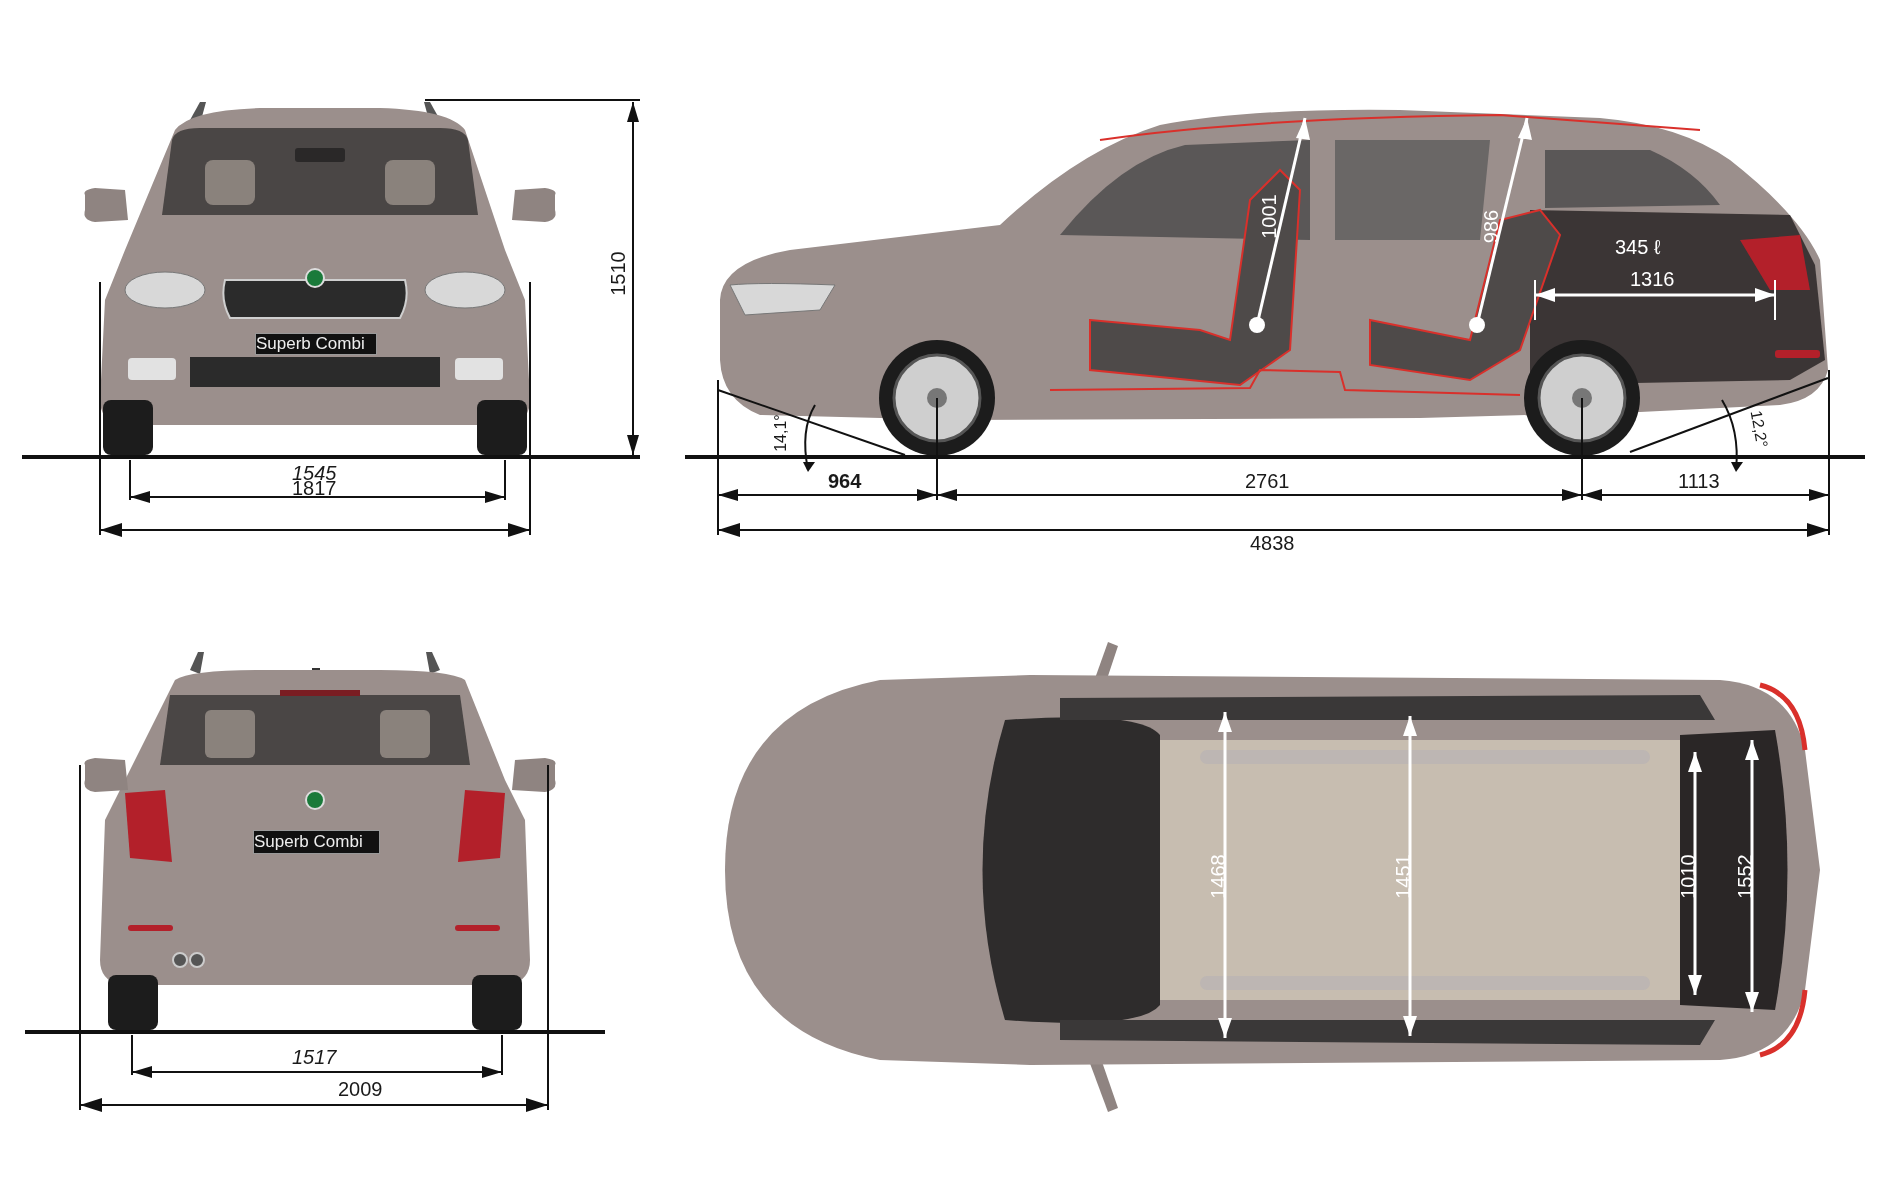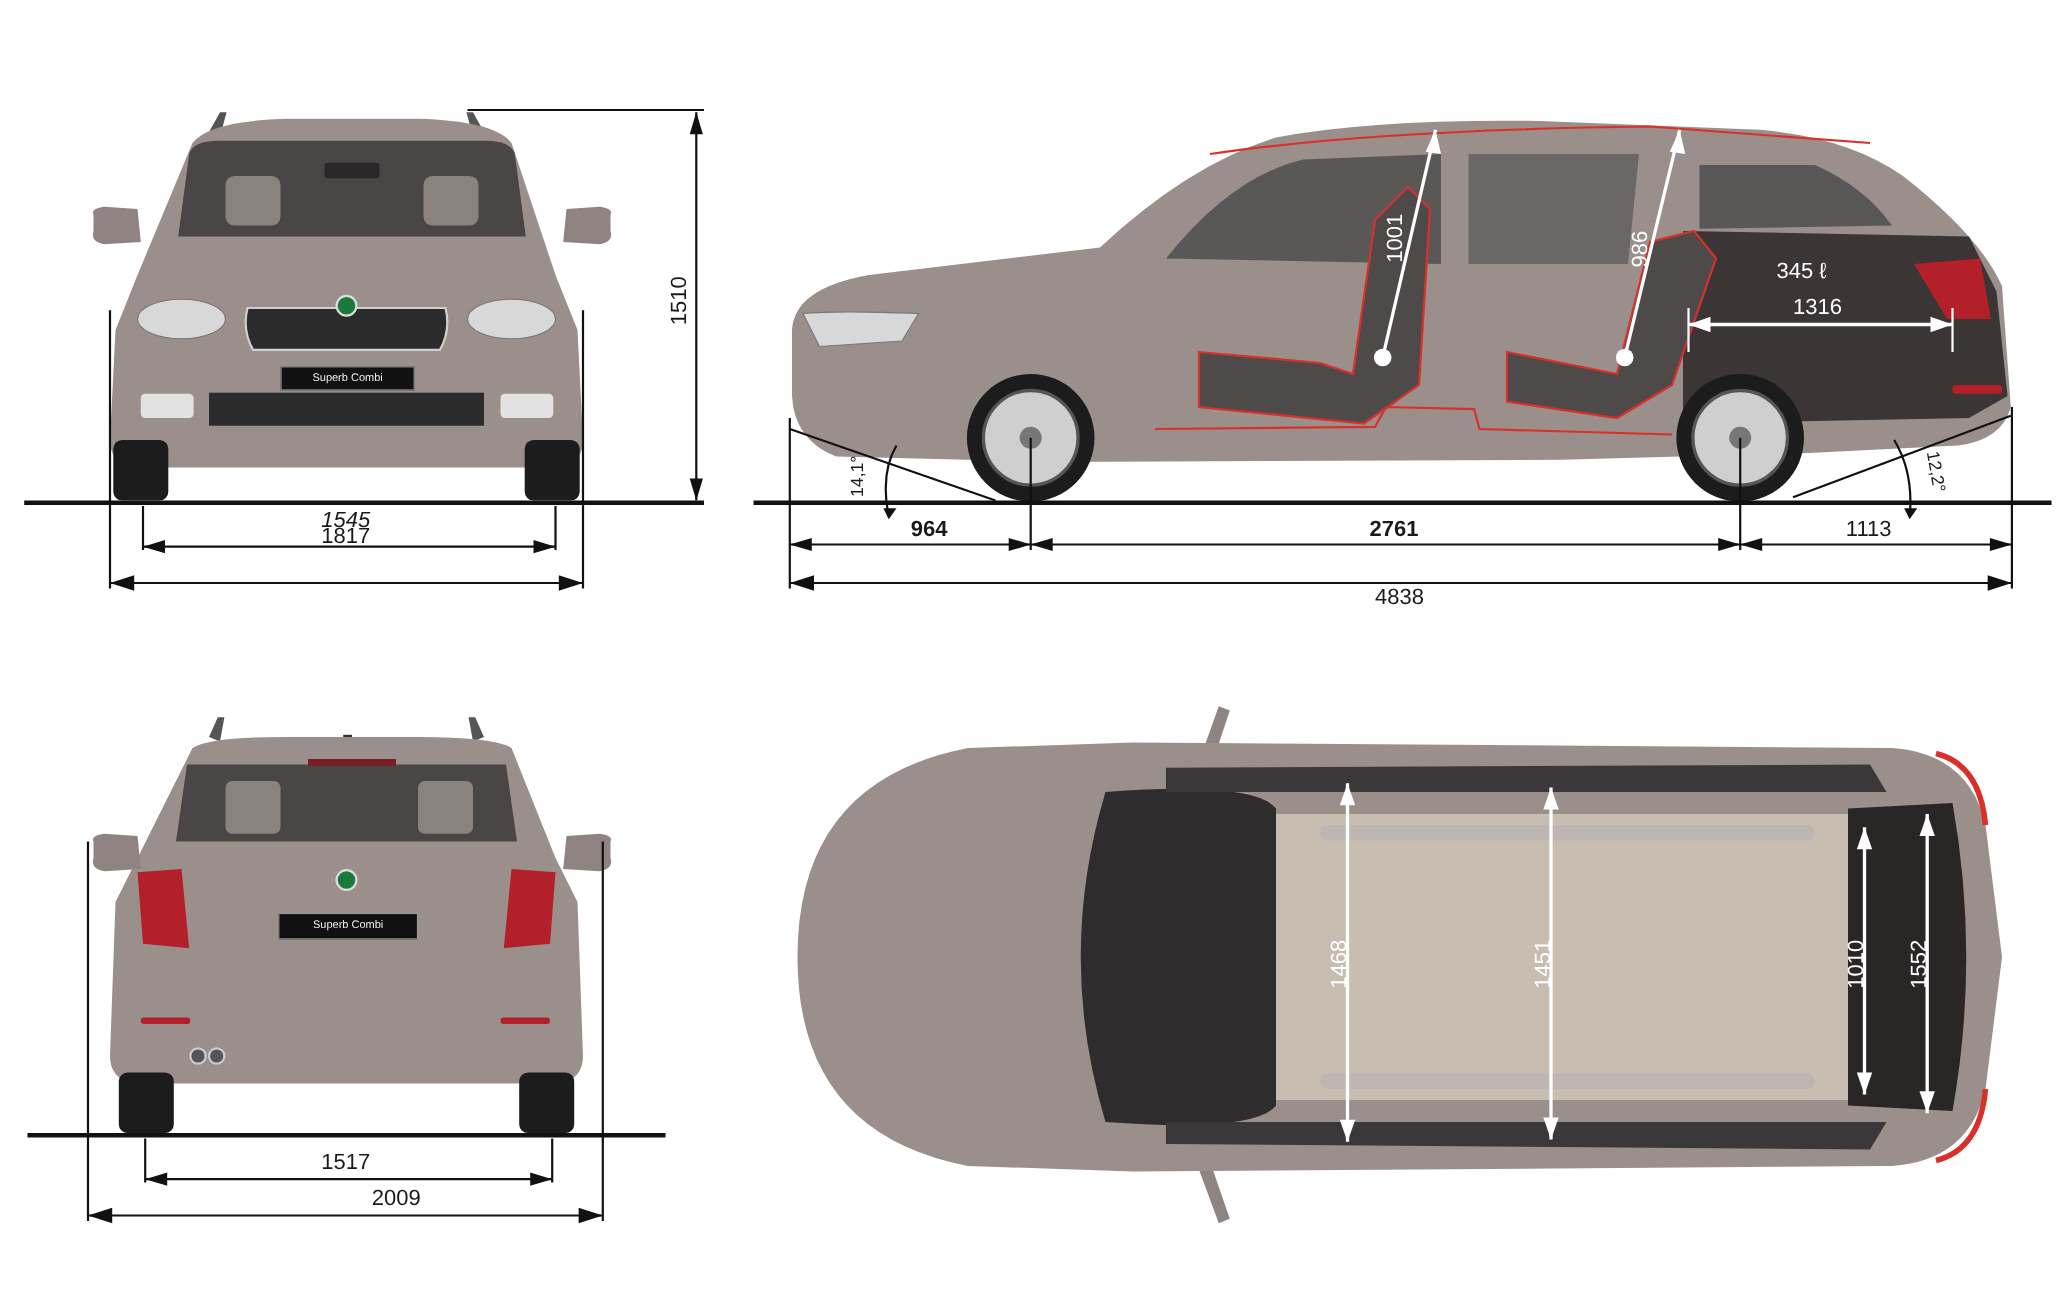--- a/index.html
+++ b/index.html
@@ -1,21 +1,21 @@
 <!DOCTYPE html>
 <html><head>
 <meta charset="utf-8">
 <style>
   html,body{margin:0;padding:0;background:#ffffff;}
   body{width:1880px;height:1182px;position:relative;overflow:hidden;font-family:"Liberation Sans",sans-serif;color:#1a1a1a;}
   .view{position:absolute;}
   .lbl{position:absolute;font-size:20px;color:#1a1a1a;font-family:"Liberation Sans",sans-serif;white-space:nowrap;}
   .lbl-w{color:#ffffff;}
   .rot{transform:rotate(-90deg);transform-origin:center center;}
-  .plate{position:absolute;background:#111;color:#eee;font-size:10px;text-align:center;border:1px solid #999;font-family:"Liberation Sans",sans-serif;}
+  .plate{position:absolute;background:#111;color:#eee;font-size:17px;text-align:left;border:1px solid #999;font-family:"Liberation Sans",sans-serif;}
   svg{position:absolute;left:0;top:0;overflow:visible;}
 </style>
 </head>
 <body>
 
 <div class="view" style="left:0;top:0;width:680px;height:560px;">
   <svg width="680" height="560">
 
     <path d="M190 120 l10 -18 l6 0 l-6 22 z" fill="#555"></path>
     <path d="M440 120 l-10 -18 l-6 0 l6 22 z" fill="#555"></path>
@@ -137,21 +137,21 @@
     <polygon points="718,530 740,523 740,537" fill="#111"></polygon>
     <polygon points="1829,530 1807,523 1807,537" fill="#111"></polygon>
   </svg>
   <div class="lbl lbl-w rot" style="left:1247px;top:205px;">1001</div>
   <div class="lbl lbl-w rot" style="left:1475px;top:215px;">986</div>
   <div class="lbl lbl-w" style="left:1615px;top:236px;">345 ℓ</div>
   <div class="lbl lbl-w" style="left:1630px;top:268px;">1316</div>
   <div class="lbl rot" style="left:762px;top:424px;font-size:16px;">14,1°</div>
   <div class="lbl rot" style="left:1740px;top:420px;font-size:16px;transform:rotate(80deg);">12,2°</div>
   <div class="lbl" style="left:828px;top:470px;font-weight:bold;">964</div>
-  <div class="lbl" style="left:1245px;top:470px;font-weight:bold;">2761</div>
+  <div class="lbl" style="left:1245px;top:470px;">2761</div>
   <div class="lbl" style="left:1678px;top:470px;">1113</div>
   <div class="lbl" style="left:1250px;top:532px;">4838</div>
 </div>
 
 <div class="view" style="left:0;top:600px;width:680px;height:540px;">
   <svg width="680" height="540">
     <path d="M190 70 l8 -18 l6 0 l-4 22 z" fill="#555"></path>
     <path d="M440 70 l-8 -18 l-6 0 l4 22 z" fill="#555"></path>
     <rect x="312" y="68" width="8" height="12" fill="#333"></rect>
 
@@ -185,21 +185,21 @@
     <line x1="132" y1="435" x2="132" y2="475" stroke="#111" stroke-width="2"></line>
     <line x1="502" y1="435" x2="502" y2="475" stroke="#111" stroke-width="2"></line>
     <line x1="132" y1="472" x2="502" y2="472" stroke="#111" stroke-width="2"></line>
     <polygon points="132,472 152,466 152,478" fill="#111"></polygon>
     <polygon points="502,472 482,466 482,478" fill="#111"></polygon>
     <line x1="80" y1="505" x2="548" y2="505" stroke="#111" stroke-width="2"></line>
     <polygon points="80,505 102,498 102,512" fill="#111"></polygon>
     <polygon points="548,505 526,498 526,512" fill="#111"></polygon>
   </svg>
   <div class="plate" style="left:253px;top:230px;width:125px;height:22px;line-height:22px;">Superb Combi</div>
-  <div class="lbl" style="left:292px;top:446px;">1517</div>
+  <div class="lbl" style="left:292px;top:446px;font-style:italic;">1517</div>
   <div class="lbl" style="left:292px;top:478px;margin-left:46px;">2009</div>
 </div>
 
 <div class="view" style="left:0;top:600px;width:1880px;height:540px;">
   <svg width="1880" height="540">
 
     <path d="M1088 98 L1108 42 L1118 46 L1100 100 Z" fill="#8f8481"></path>
     <path d="M1088 458 L1108 512 L1118 508 L1100 456 Z" fill="#8f8481"></path>
 
     <path d="M725 270 Q725 110 880 80 L1030 75 L1720 80 Q1790 85 1805 150 L1820 270 L1805 390 Q1790 455 1720 460 L1030 465 L880 460 Q725 430 725 270 Z" fill="#9b8f8c"></path>

